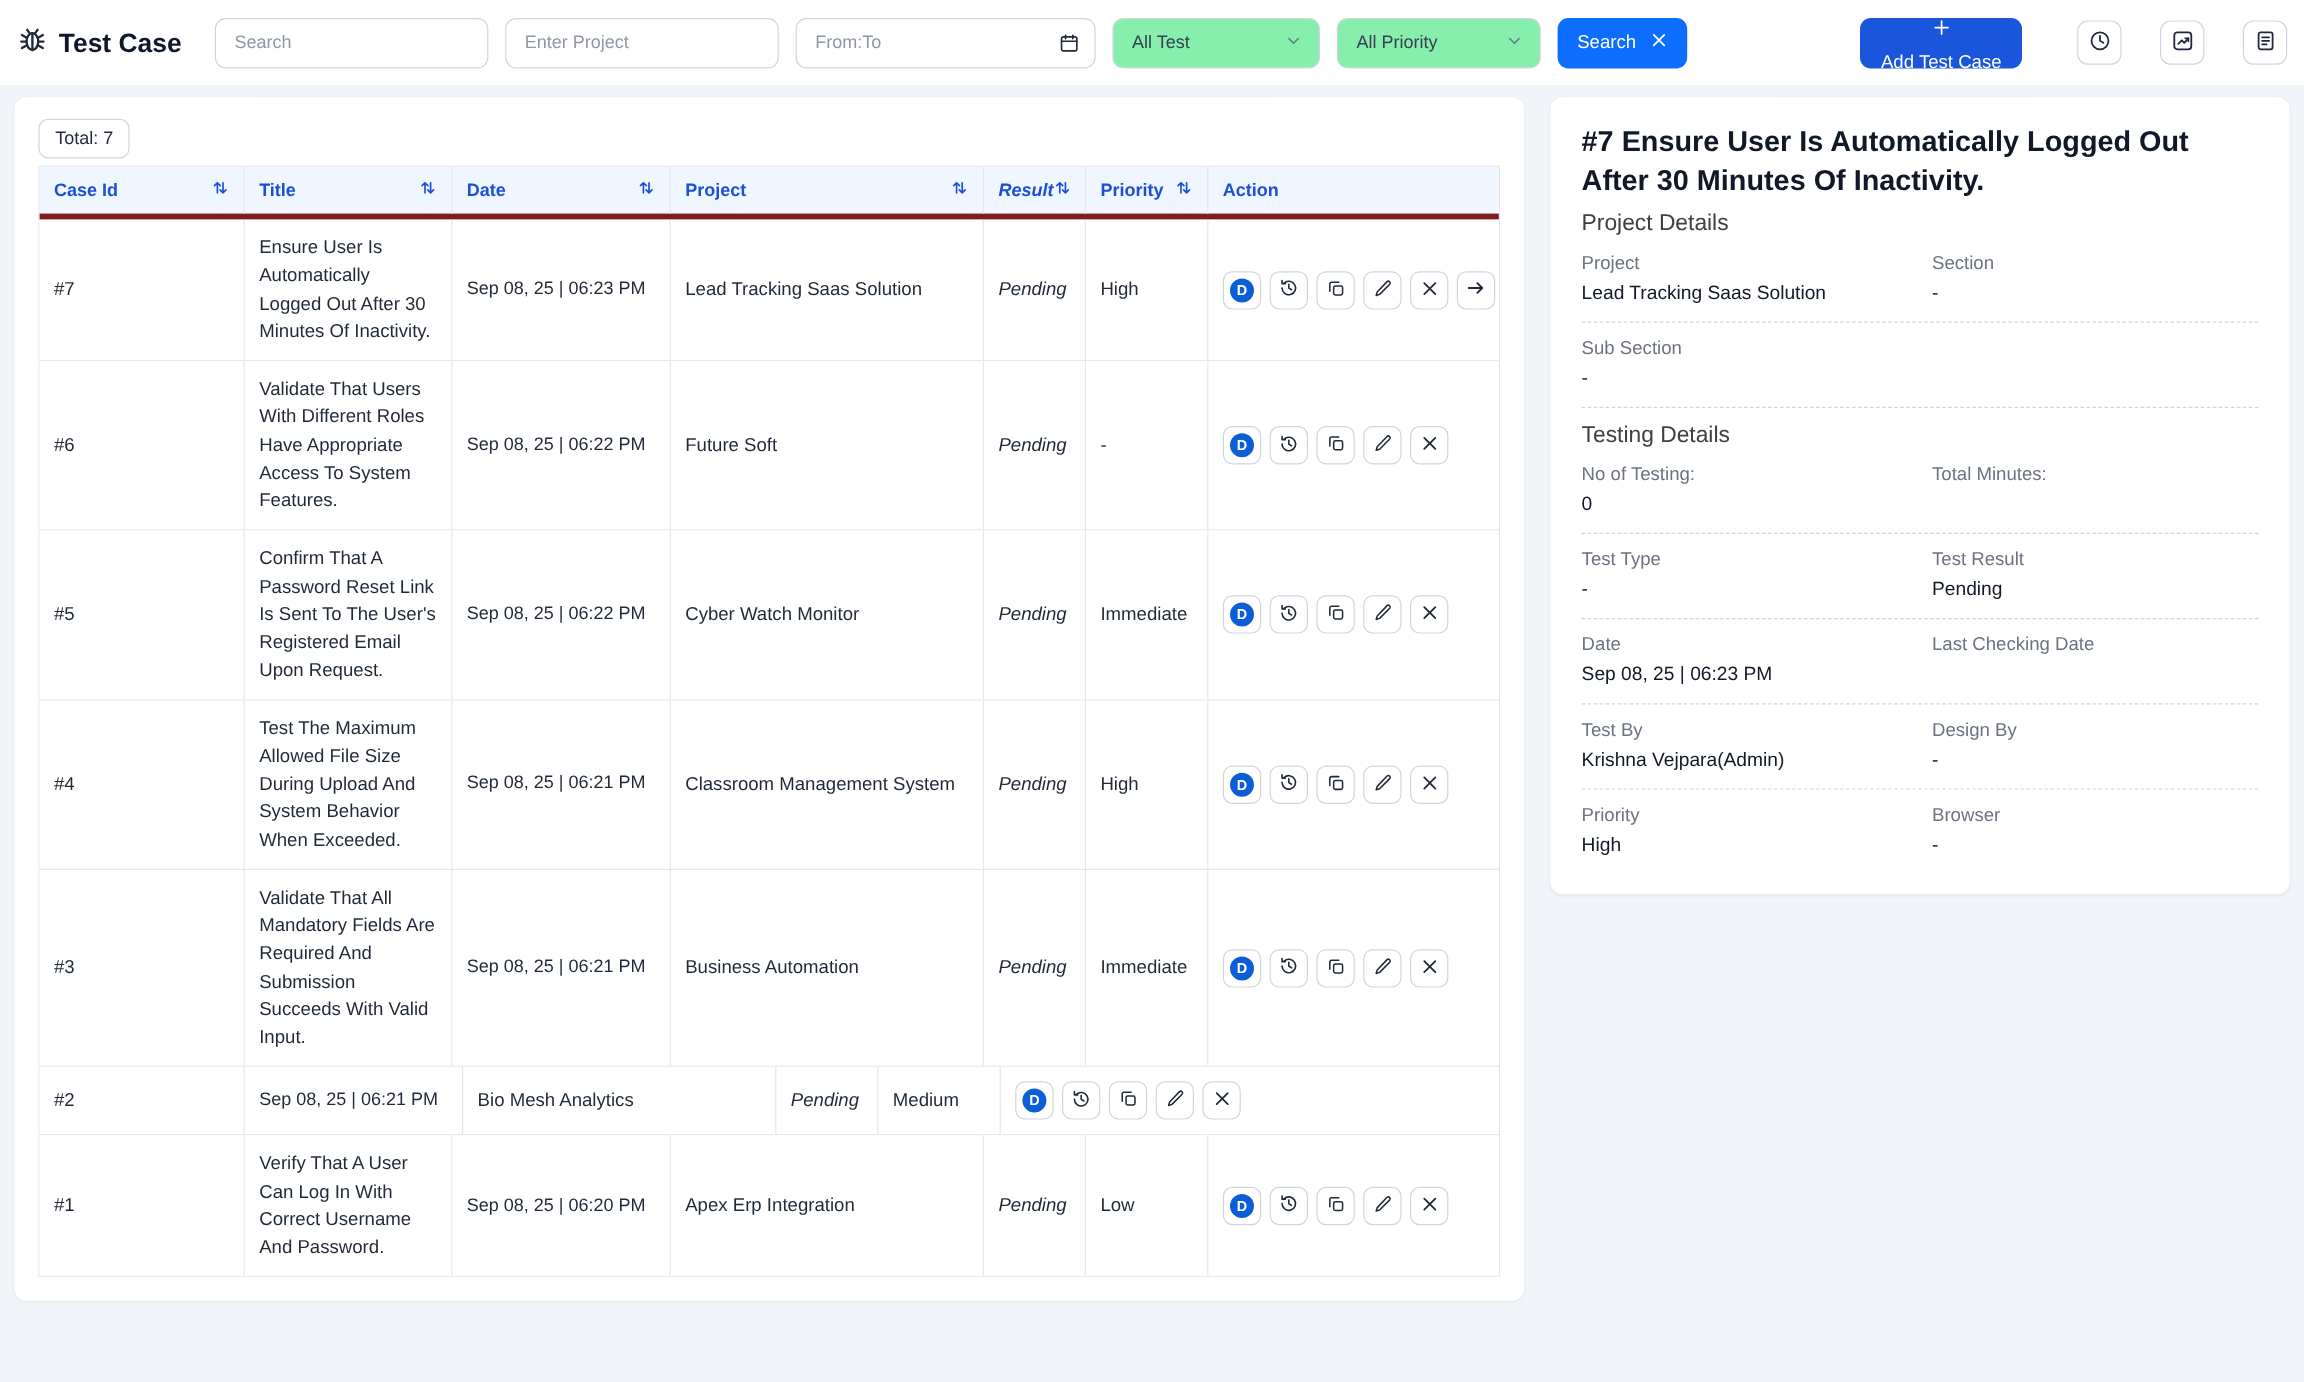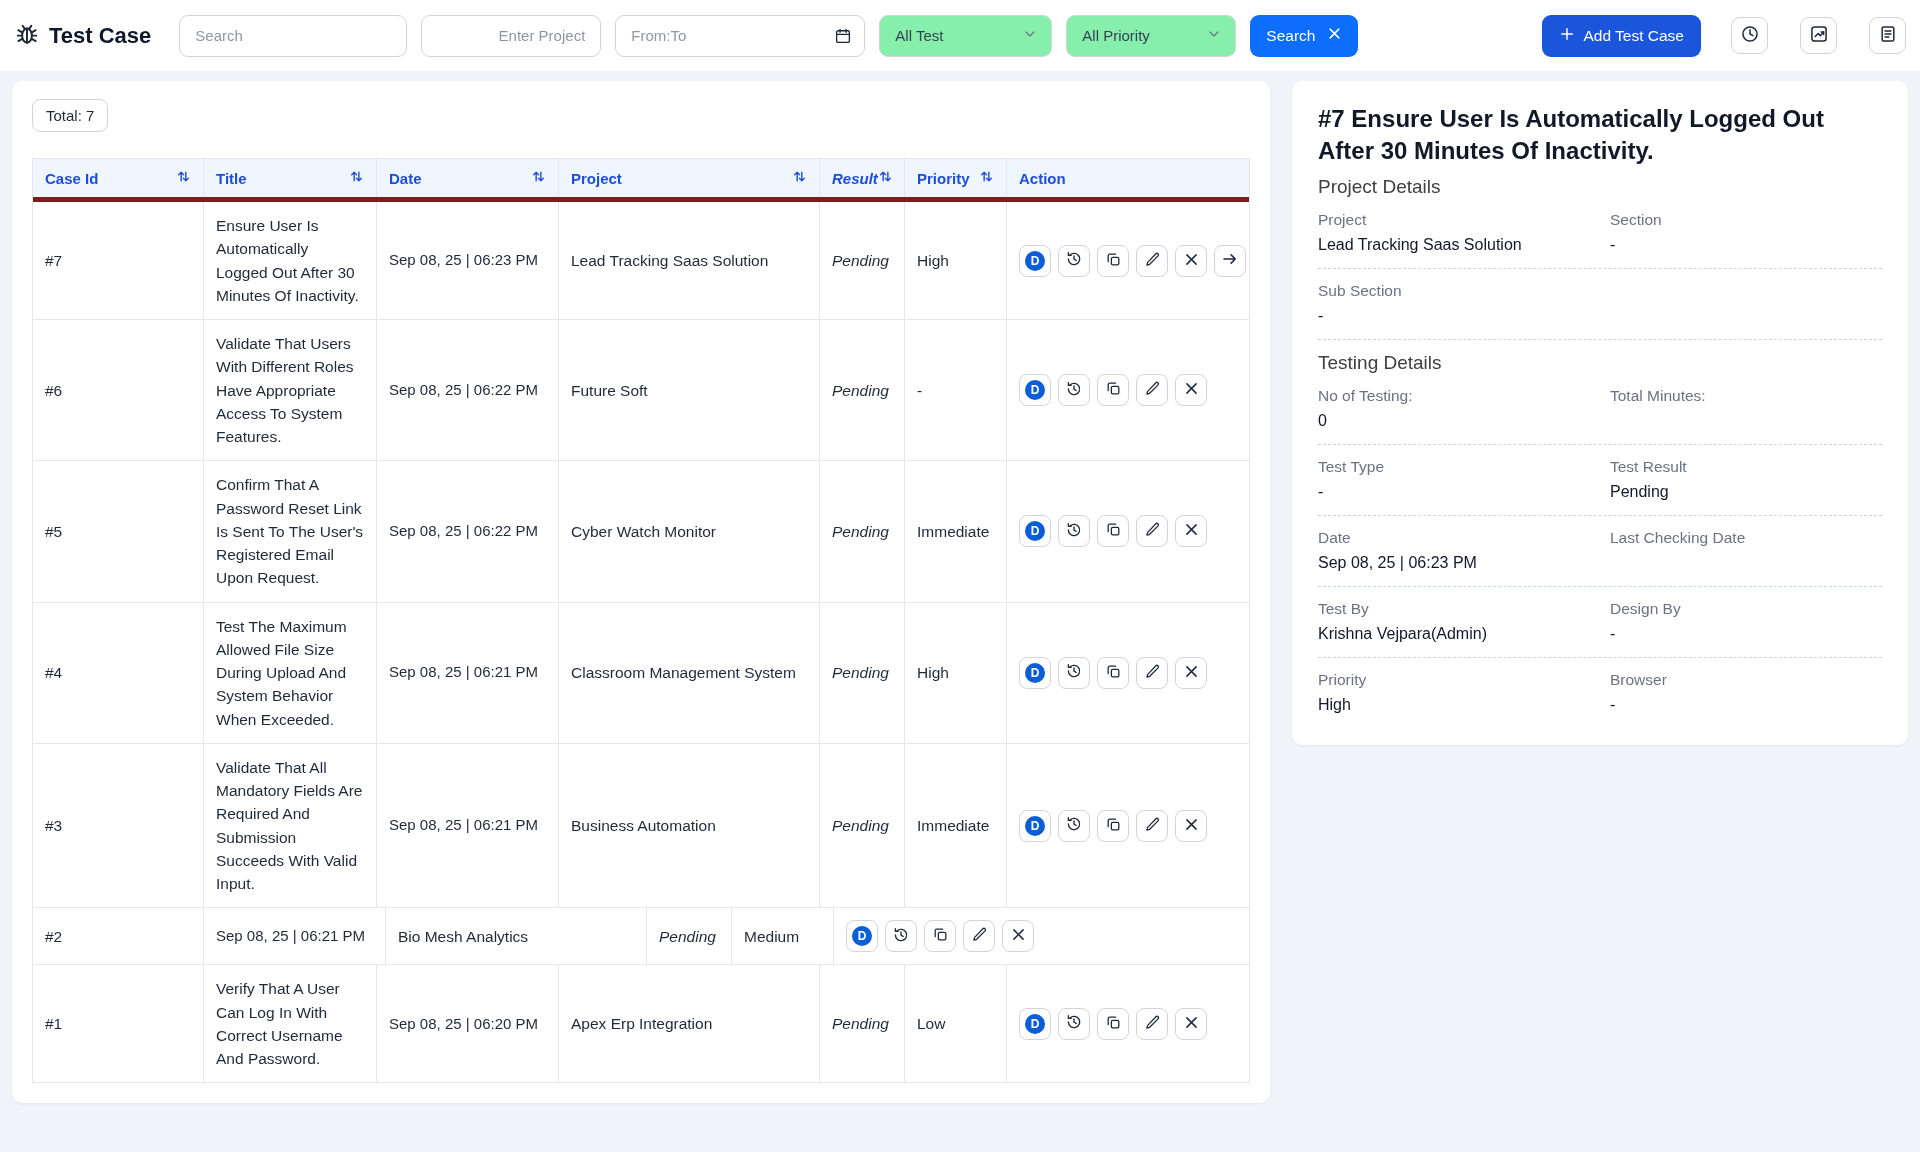--- a/index.html
+++ b/index.html
@@ -17,21 +17,21 @@
   }
   .brand { display: flex; align-items: center; gap: 9px; margin-right: 14px; }
   .brand-title { font-size: 22px; font-weight: 700; color: #0f172a; white-space: nowrap; }
   .tb-input {
     height: 42px; border: 1px solid #d1d5db; border-radius: 9px;
     padding: 0 15px; font-size: 15px; color: #374151; background: #fff;
     font-family: "Liberation Sans", sans-serif; outline: none;
   }
   .tb-input::placeholder { color: #8f97a3; }
   .w-search { width: 228px; }
-  .w-project { width: 180px; text-align: right; }
+  .w-project { width: 228px; }
   .date-wrap { position: relative; }
   .w-date { width: 250px; padding-right: 18px; }
   .date-wrap .cal { position: absolute; right: 13px; top: 12px; }
   .tb-select {
     height: 42px; border: 1px solid #d1d5db; border-radius: 9px;
     background: #86efac; display: flex; align-items: center; justify-content: space-between;
     padding: 0 13px 0 15px; font-size: 15px; color: #374151; cursor: pointer;
   }
   .w-test { width: 173px; }
   .w-priority { width: 170px; }
@@ -40,42 +40,42 @@
     display: flex; align-items: center; cursor: pointer;
     font-family: "Liberation Sans", sans-serif;
   }
   .btn-search {
     background: #0d6efd; color: #fff; padding: 0 16px; gap: 12px;
     font-size: 15.5px; font-weight: 500;
   }
   .spacer { flex: 1; }
   .btn-add {
     background: #1a56db; color: #fff; padding: 0 17px; gap: 8px;
-    font-size: 15.5px; font-weight: 500; margin-right: 12px;
+    font-size: 15.5px; font-weight: 500; margin-right: 28px; flex-direction: column;
   }
   .icon-btn {
     width: 37px; height: 37px; border: 1px solid #d1d5db; border-radius: 9px;
     background: #fff; display: flex; align-items: center; justify-content: center;
     cursor: pointer; margin-left: 18px; padding: 0;
   }
   .icon-stroke { stroke: #1f2937; fill: none; stroke-width: 1.8; stroke-linecap: round; stroke-linejoin: round; }
   .icon-blue { stroke: #1d4ed8; fill: none; stroke-width: 1.5; stroke-linecap: round; stroke-linejoin: round; }
 
   
   .main { display: flex; align-items: flex-start; gap: 22px; padding: 10px 12px 0 12px; }
   .card {
     background: #fff; border-radius: 10px;
     box-shadow: 0 1px 3px rgba(15,23,42,.06);
   }
   .table-card { width: 1258px; padding: 18px 20px 20px 20px; }
   .detail-card { flex: 1; padding: 22px 26px 26px 26px; }
 
   .total-badge {
     display: inline-block; border: 1px solid #d1d5db; border-radius: 8px;
-    padding: 7px 13px; font-size: 15px; color: #1f2937; margin-bottom: 26px;
+    padding: 7px 13px; font-size: 15px; color: #1f2937; margin-bottom: 6px;
     background: #fff;
   }
 
   
   .ttable { border: 1px solid #e5e7eb; }
   .thead { display: flex; background: #eff6ff; border-bottom: 5px solid #7f1d1d; }
   .th {
     padding: 10px 12px; font-size: 15px; font-weight: 600; color: #1d4ed8;
     display: flex; align-items: center; justify-content: space-between;
     border-right: 1px solid #e5e7eb; cursor: pointer;

